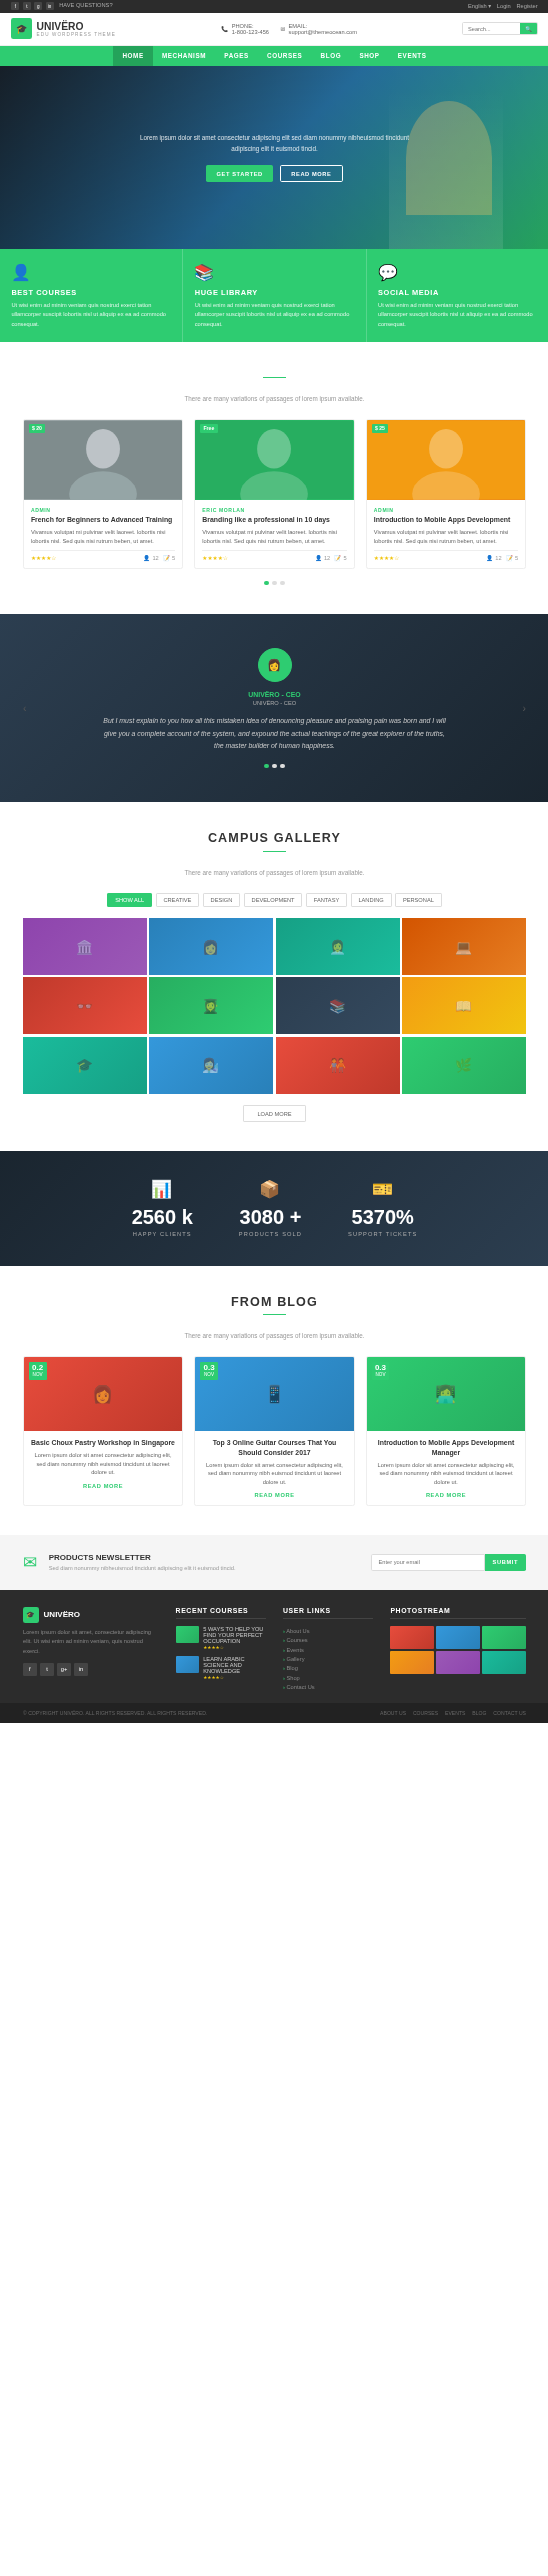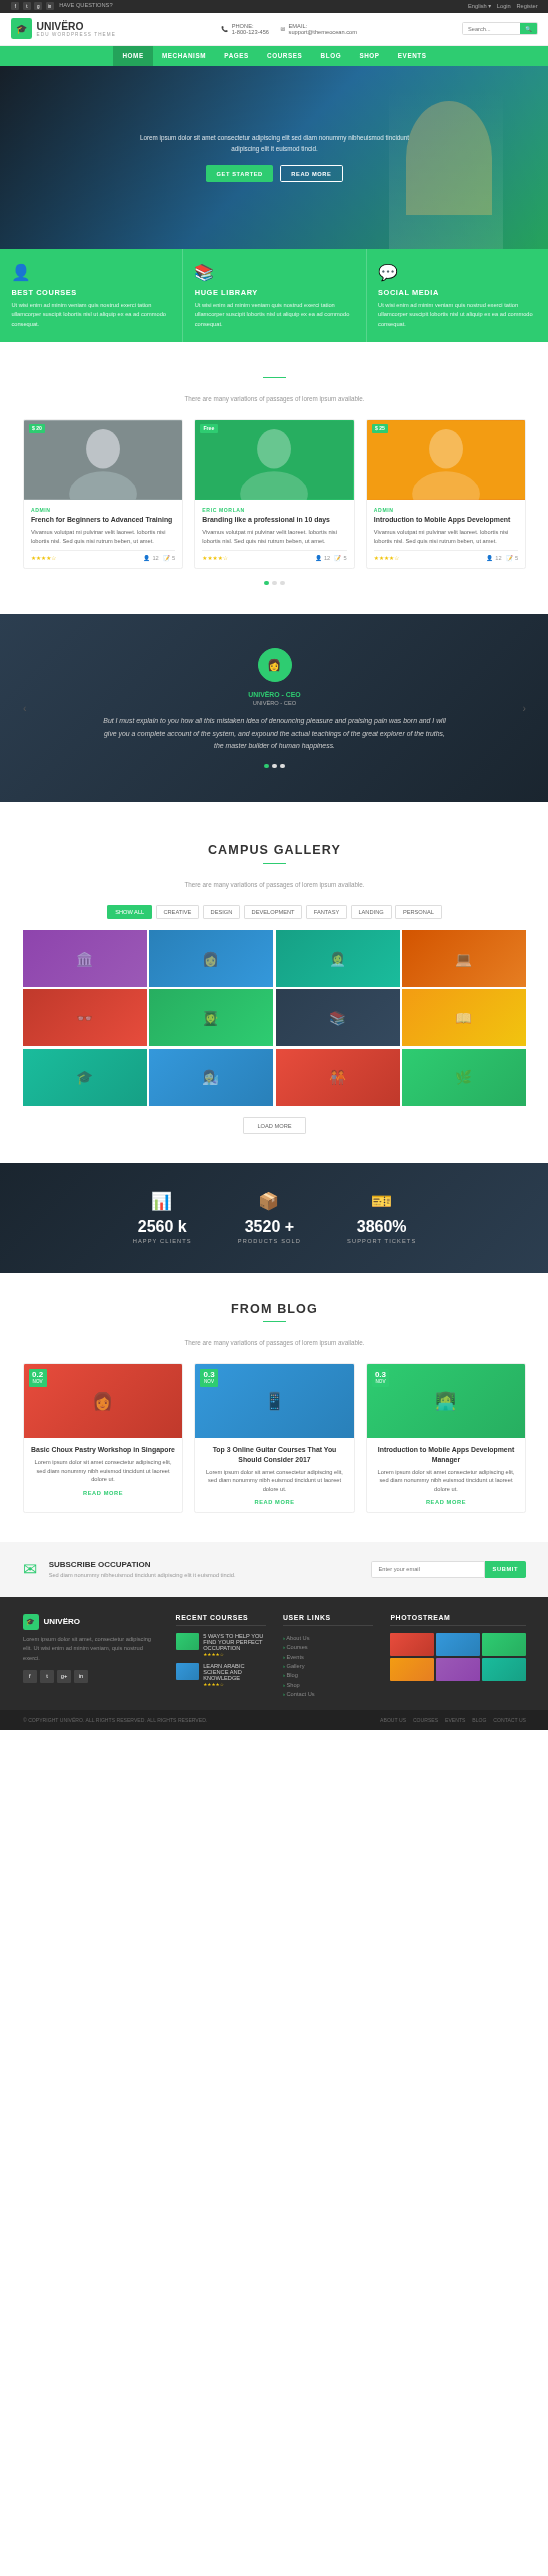--- a/index.html
+++ b/index.html
@@ -79,21 +79,21 @@
     .testimonial-avatar { width: 34px; height: 34px; border-radius: 50%; background: #2ecc71; margin: 0 auto 9.1px; display: flex; align-items: center; justify-content: center; color: #fff; font-size: 11.4px; border: 1.7px solid #2ecc71; }
     .testimonial-name { color: #2ecc71; font-size: 6.9px; font-weight: bold; margin-bottom: 2.3px; }
     .testimonial-role { color: #aaa; font-size: 5.7px; margin-bottom: 9.1px; }
     .testimonial-text { color: #ccc; font-size: 6.9px; line-height: 1.8; max-width: 343px; margin: 0 auto 11.4px; font-style: italic; }
     .testimonial-dots { display: flex; justify-content: center; gap: 3.4px; }
     .testimonial-nav { position: absolute; top: 50%; transform: translateY(-50%); color: #555; font-size: 10.3px; cursor: pointer; }
     .testimonial-nav.left { left: 23px; }
     .testimonial-nav.right { right: 23px; }
     
     
-    .gallery-section { padding: 28.6px 23px; margin-top: 12px; }
+    .gallery-section { padding: 28.6px 23px; }
     .gallery-filters { display: flex; gap: 3.4px; margin-bottom: 11.4px; justify-content: center; }
     .filter-btn { padding: 2.9px 6.9px; font-size: 5.7px; border: 0.6px solid #ddd; background: #fff; cursor: pointer; border-radius: 1.1px; color: #666; }
     .filter-btn.active { background: #2ecc71; color: #fff; border-color: #2ecc71; }
     .gallery-grid { display: grid; grid-template-columns: repeat(4, 1fr); gap: 2.3px; margin-bottom: 11.4px; }
     .gallery-item { height: 57px; overflow: hidden; position: relative; }
     .gi1 { background: linear-gradient(135deg, #8e44ad, #9b59b6); }
     .gi2 { background: linear-gradient(135deg, #2980b9, #3498db); }
     .gi3 { background: linear-gradient(135deg, #16a085, #1abc9c); }
     .gi4 { background: linear-gradient(135deg, #d35400, #e67e22); }
     .gi5 { background: linear-gradient(135deg, #c0392b, #e74c3c); }
@@ -104,21 +104,21 @@
     .gi10 { background: linear-gradient(135deg, #3498db, #2980b9); }
     .gi11 { background: linear-gradient(135deg, #e74c3c, #c0392b); }
     .gi12 { background: linear-gradient(135deg, #2ecc71, #27ae60); }
     .gallery-item-inner { width: 100%; height: 100%; display: flex; align-items: center; justify-content: center; font-size: 13.7px; color: rgba(255,255,255,0.5); }
     .load-more { display: block; margin: 0 auto; padding: 4.6px 13.7px; background: transparent; border: 0.6px solid #ddd; color: #666; font-size: 5.7px; cursor: pointer; border-radius: 1.1px; }
     
     
     .stats { background: linear-gradient(135deg, #1a252f, #2c3e50); padding: 28.6px 23px; display: flex; justify-content: center; gap: 46px; }
     .stat-item { text-align: center; color: #fff; }
     .stat-icon { font-size: 17px; margin-bottom: 5.7px; color: #2ecc71; }
-    .stat-number { font-size: 16px; font-weight: bold; color: #fff; margin-bottom: 2.3px; }
+    .stat-number { font-size: 20px; font-weight: bold; color: #fff; margin-bottom: 2.3px; }
     .stat-label { font-size: 5.7px; color: #aaa; text-transform: uppercase; letter-spacing: 1.1px; }
     
     
     .blog-section { padding: 28.6px 23px; }
     .blog-grid { display: flex; gap: 11.4px; }
     .blog-card { flex: 1; border: 0.6px solid #eee; border-radius: 2.3px; overflow: hidden; }
     .blog-img { height: 74px; position: relative; overflow: hidden; }
     .blog-img-1 { background: linear-gradient(135deg, #e74c3c, #c0392b); }
     .blog-img-2 { background: linear-gradient(135deg, #3498db, #2980b9); }
     .blog-img-3 { background: linear-gradient(135deg, #2ecc71, #27ae60); }
@@ -426,26 +426,26 @@
 </div>
 
 <div class="stats">
   <div class="stat-item">
     <div class="stat-icon">📊</div>
     <div class="stat-number">2560 k</div>
     <div class="stat-label">HAPPY CLIENTS</div>
   </div>
   <div class="stat-item">
     <div class="stat-icon">📦</div>
-    <div class="stat-number">3520 +</div>
+    <div class="stat-number">3080 +</div>
     <div class="stat-label">PRODUCTS SOLD</div>
   </div>
   <div class="stat-item">
     <div class="stat-icon">🎫</div>
-    <div class="stat-number">3860%</div>
+    <div class="stat-number">5370%</div>
     <div class="stat-label">SUPPORT TICKETS</div>
   </div>
 </div>
 
 <div class="blog-section section">
   <div class="section-title">FROM BLOG</div>
   <div class="section-divider"></div>
   <div class="section-subtitle">There are many variations of passages of lorem ipsum available.</div>
   <div class="blog-grid">
     <div class="blog-card">
@@ -489,21 +489,21 @@
         <div class="blog-text">Lorem ipsum dolor sit amet consectetur adipiscing elit, sed diam nonummy nibh euismod tincidunt ut laoreet dolore ut.</div>
         <a class="blog-link">READ MORE</a>
       </div>
     </div>
   </div>
 </div>
 
 <div class="newsletter">
   <div class="newsletter-icon">✉</div>
   <div class="newsletter-text">
-    <div class="newsletter-title">SUBSCRIBE OCCUPATION</div>
+    <div class="newsletter-title">PRODUCTS NEWSLETTER</div>
     <div class="newsletter-sub">Sed diam nonummy nibheuismod tincidunt adipiscing elit it euismod tincid.</div>
   </div>
   <div class="newsletter-form">
     <input type="email" class="newsletter-input" placeholder="Enter your email" style="">
     <button class="newsletter-btn">SUBMIT</button>
   </div>
 </div>
 
 <div class="footer">
   <div class="footer-grid">

